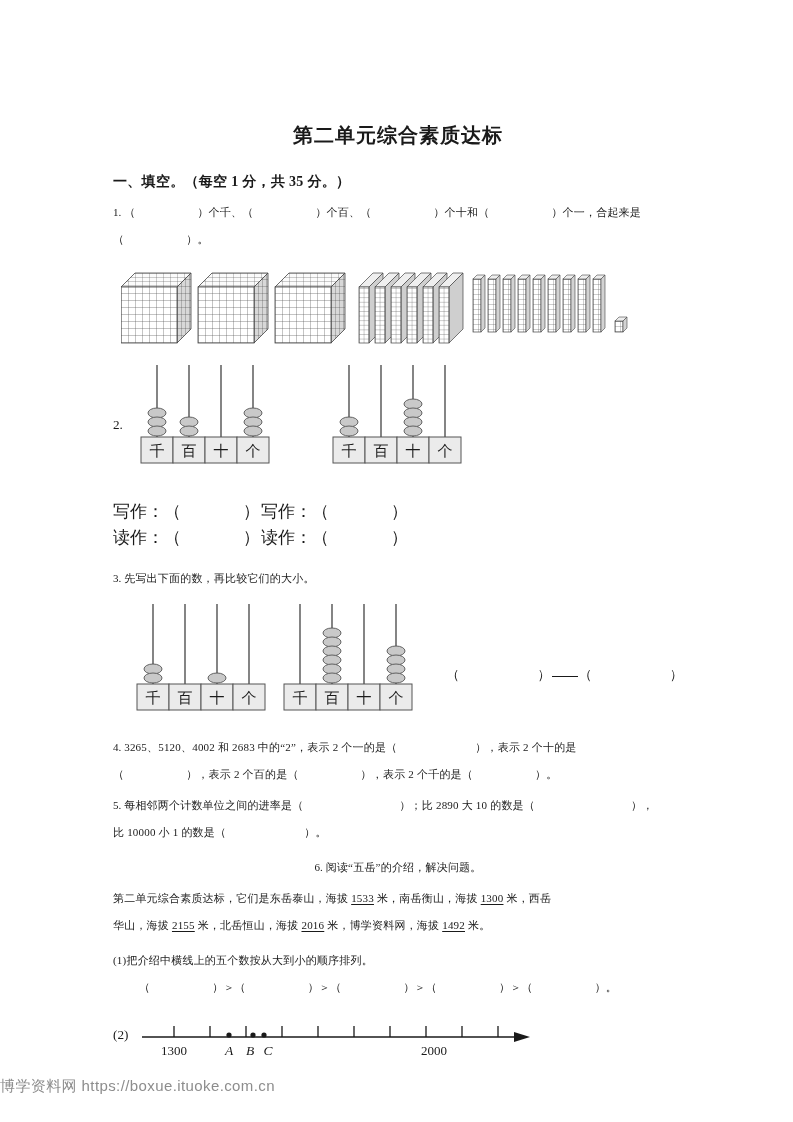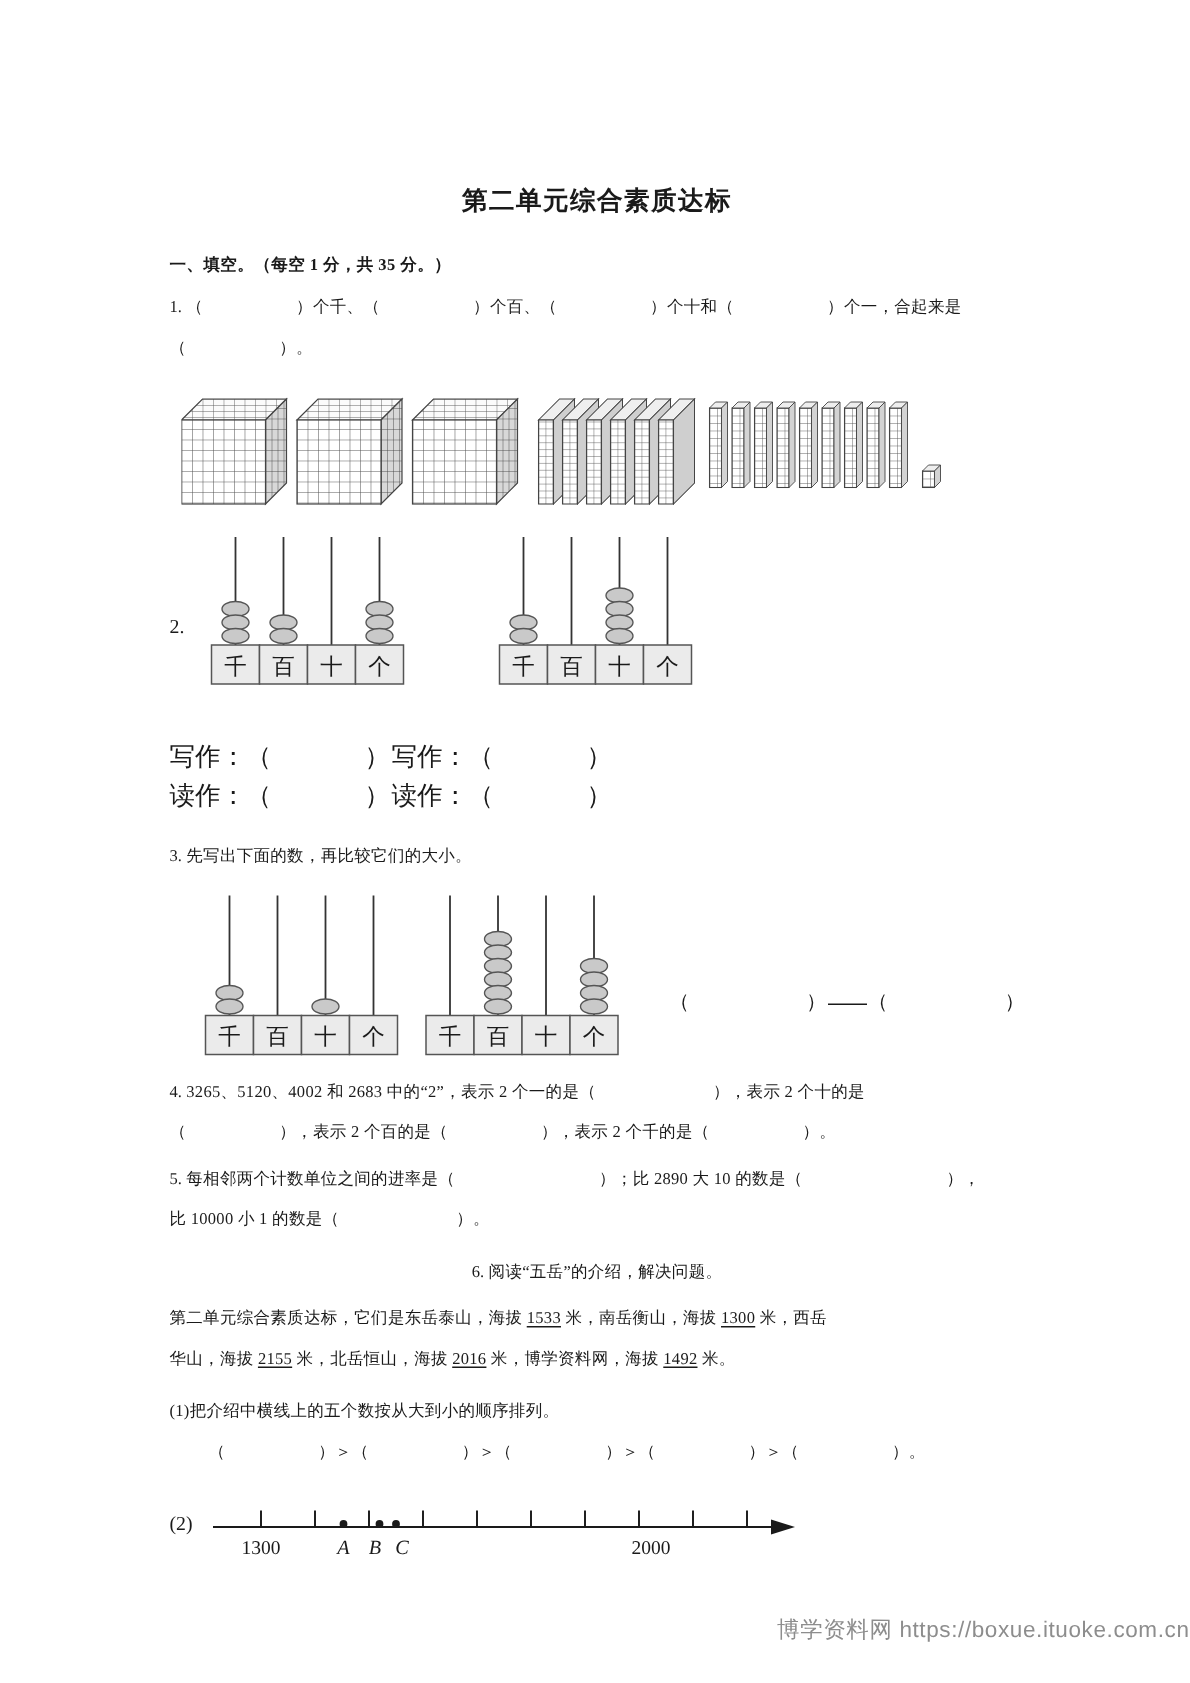--- a/index.html
+++ b/index.html
@@ -20,28 +20,28 @@
     box-sizing: border-box;
   }
   .sheet {
     position: absolute;
     left: 113px;
     top: 0;
     width: 570px;
   }
   .doc-title {
     text-align: center;
-    font-size: 17px;
+    font-size: 20px;
     font-weight: bold;
     letter-spacing: 1px;
     margin-top: 122px;
     margin-bottom: 12px;
   }
   .section-title {
-    font-size: 11px;
+    font-size: 14px;
     font-weight: bold;
     margin-top: 24px;
     letter-spacing: 0.3px;
   }
   .q {
     font-size: 11px;
     line-height: 27px;
     letter-spacing: 0.2px;
   }
   .q-num {
@@ -126,21 +126,21 @@
     top: 1082px;
     text-align: center;
     font-size: 10.5px;
     color: #b9b9b9;
   }
   .watermark {
     position: absolute;
     left: 0;
     right: 0;
     top: 1077px;
-    text-align: right;
+    text-align: left;
     font-size: 15px;
     color: #8d8d8d;
     font-family: "Liberation Sans", sans-serif;
     letter-spacing: 0.4px;
   }
 </style>
 </head>
 <body>
 
 <div class="page">
@@ -413,21 +413,21 @@
           <text x="52" y="101" font-size="15" text-anchor="middle" font-family="Liberation Serif, serif" fill="#1a1a1a">百</text>
           <text x="84" y="101" font-size="15" text-anchor="middle" font-family="Liberation Serif, serif" fill="#1a1a1a">十</text>
           <text x="116" y="101" font-size="15" text-anchor="middle" font-family="Liberation Serif, serif" fill="#1a1a1a">个</text>
         </svg>
       </div>
       <div class="cmp-blank">
         <span>（</span><span class="blank-lg"></span><span>）</span><span class="cmp-line"></span><span>（</span><span class="blank-lg"></span><span>）</span>
       </div>
     </div>
 
-    <div class="q" style="">
+    <div class="q" style="margin-top:12px;">
       <span class="q-num">4.</span>
       <span>3265、5120、4002 和 2683 中的“2”，表示 2 个一的是（</span><span class="blank-lg"></span><span>），表示 2 个十的是</span>
     </div>
     <div class="q">
       <span>（</span><span class="blank-md"></span><span>），表示 2 个百的是（</span><span class="blank-md"></span><span>），表示 2 个千的是（</span><span class="blank-md"></span><span>）。</span>
     </div>
 
     <div class="q" style="margin-top:4px;">
       <span class="q-num">5.</span>
       <span>每相邻两个计数单位之间的进率是（</span><span class="blank-xl"></span><span>）；比 2890 大 10 的数是（</span><span class="blank-xl"></span><span>），</span>

